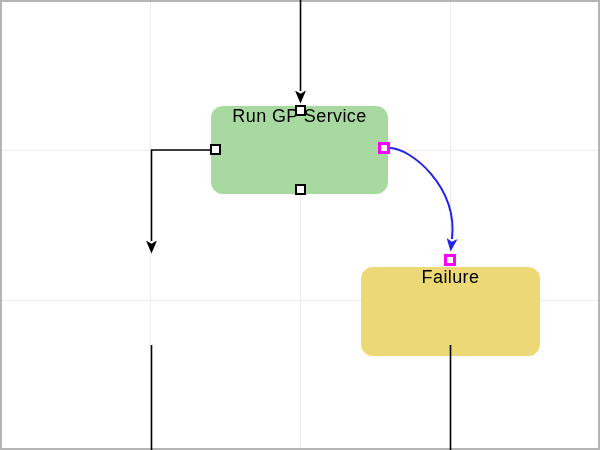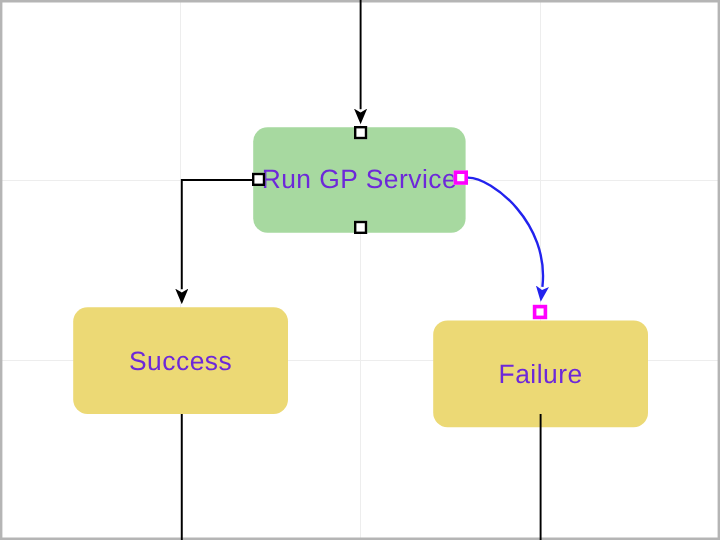--- a/index.html
+++ b/index.html
@@ -11,22 +11,22 @@
     background-image:
       linear-gradient(to right, #ededed 1px, transparent 1px),
       linear-gradient(to bottom, #ededed 1px, transparent 1px);
     background-size:150px 150px;
     box-shadow: inset 0 0 0 2px #b5b5b5;
     font-family:"Liberation Sans", sans-serif;
   }
   .node{
     position:absolute;
     border-radius:12px;
-    display:flex;align-items:center;justify-content:center;
-    font-size:22px;color:#6d28d9;letter-spacing:0.4px;
+    display:flex;align-items:flex-start;justify-content:center;
+    font-size:18px;color:#000000;letter-spacing:0.4px;
   }
   .node-gp{left:211px;top:106px;width:177px;height:88px;background:#a7d9a0;}
   .node-success{left:61px;top:256px;width:179px;height:89px;background:#ecd975;}
   .node-failure{left:361px;top:267px;width:179px;height:89px;background:#ecd975;}
   .edges{position:absolute;left:0;top:0;pointer-events:none;}
   .edges path,.edges line{pointer-events:stroke;}
   .port{
     position:absolute;width:7px;height:7px;
     background:#ffffff;border:2px solid #000000;
   }
@@ -40,23 +40,20 @@
   .port-gp-right{left:378px;top:142px;}
   .port-failure-top{left:444px;top:254px;}
 </style>
 </head>
 <body>
 
 <div id="canvas">
 
   <div class="node node-gp">
     <span>Run GP Service</span>
-  </div>
-  <div class="node node-success">
-    <span>Success</span>
   </div>
   <div class="node node-failure">
     <span>Failure</span>
   </div>
 
   <svg class="edges" width="600" height="450" viewBox="0 0 600 450">
     <defs>
       <marker id="arrowBlack" viewBox="0 0 13 11" refX="0.5" refY="5.5" markerWidth="13" markerHeight="11" orient="auto" markerUnits="userSpaceOnUse">
         <path d="M0,0 L13,5.5 L0,11 L3.2,5.5 Z" fill="#000000"></path>
       </marker>

